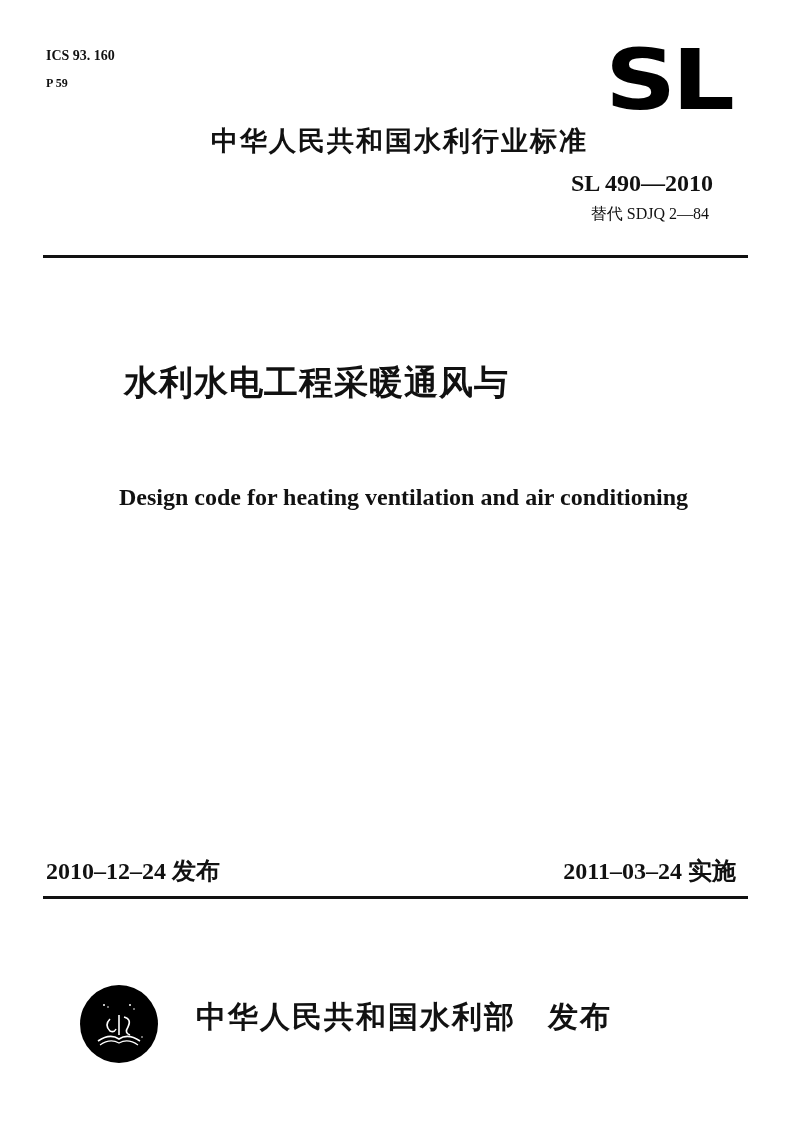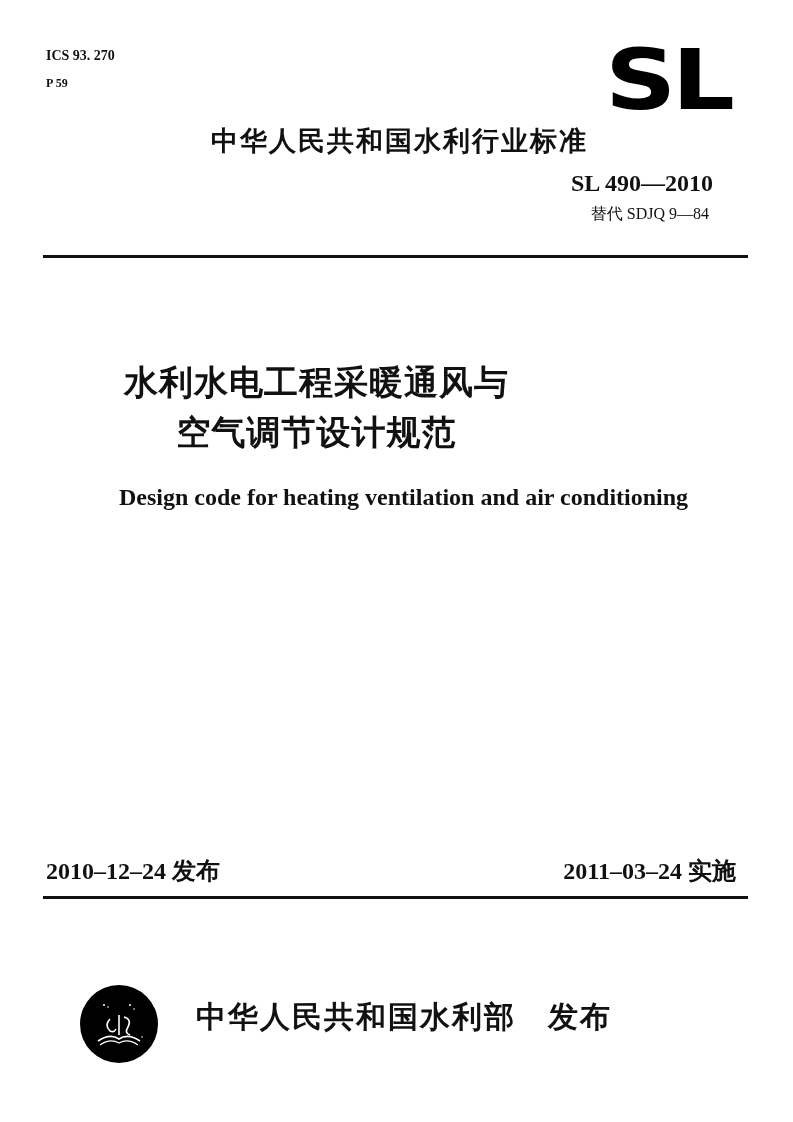--- a/index.html
+++ b/index.html
@@ -31,35 +31,34 @@
 
     #emblem { left: 80px; top: 985px; width: 78px; height: 78px; border-radius: 50%; background: #000; }
     #emblem svg { width: 78px; height: 78px; display: block; }
 
     #publisher { left: 196px; top: 997px; font-size: 30px; font-weight: bold; line-height: 40px; letter-spacing: 2px; }
     #publisher .gap { display: inline-block; width: 32px; }
   </style>
 </head>
 <body>
 
-<div class="abs serif" id="ics">ICS 93. 270</div>
+<div class="abs serif" id="ics">ICS 93. 160</div>
 <div class="abs serif" id="pcode">P 59</div>
 
 <div class="abs" id="sl-logo">SL</div>
 
 <div class="abs sans" id="std-title">中华人民共和国水利行业标准</div>
 
 <div class="abs serif" id="std-number">SL 490—2010</div>
-<div class="abs serif" id="replaces">替代 SDJQ 9—84</div>
+<div class="abs serif" id="replaces">替代 SDJQ 2—84</div>
 
 <div class="abs hline" id="line-top"></div>
 
 <div class="abs sans" id="cn-title">
   <div>水利水电工程采暖通风与</div>
-  <div>空气调节设计规范</div>
 </div>
 
 <div class="abs serif" id="en-title">
   <div>Design code for heating ventilation and air conditioning</div>
 </div>
 
 <div class="abs serif" id="issue-date">2010–12–24 发布</div>
 <div class="abs serif" id="impl-date">2011–03–24 实施</div>
 
 <div class="abs hline" id="line-bottom"></div>

